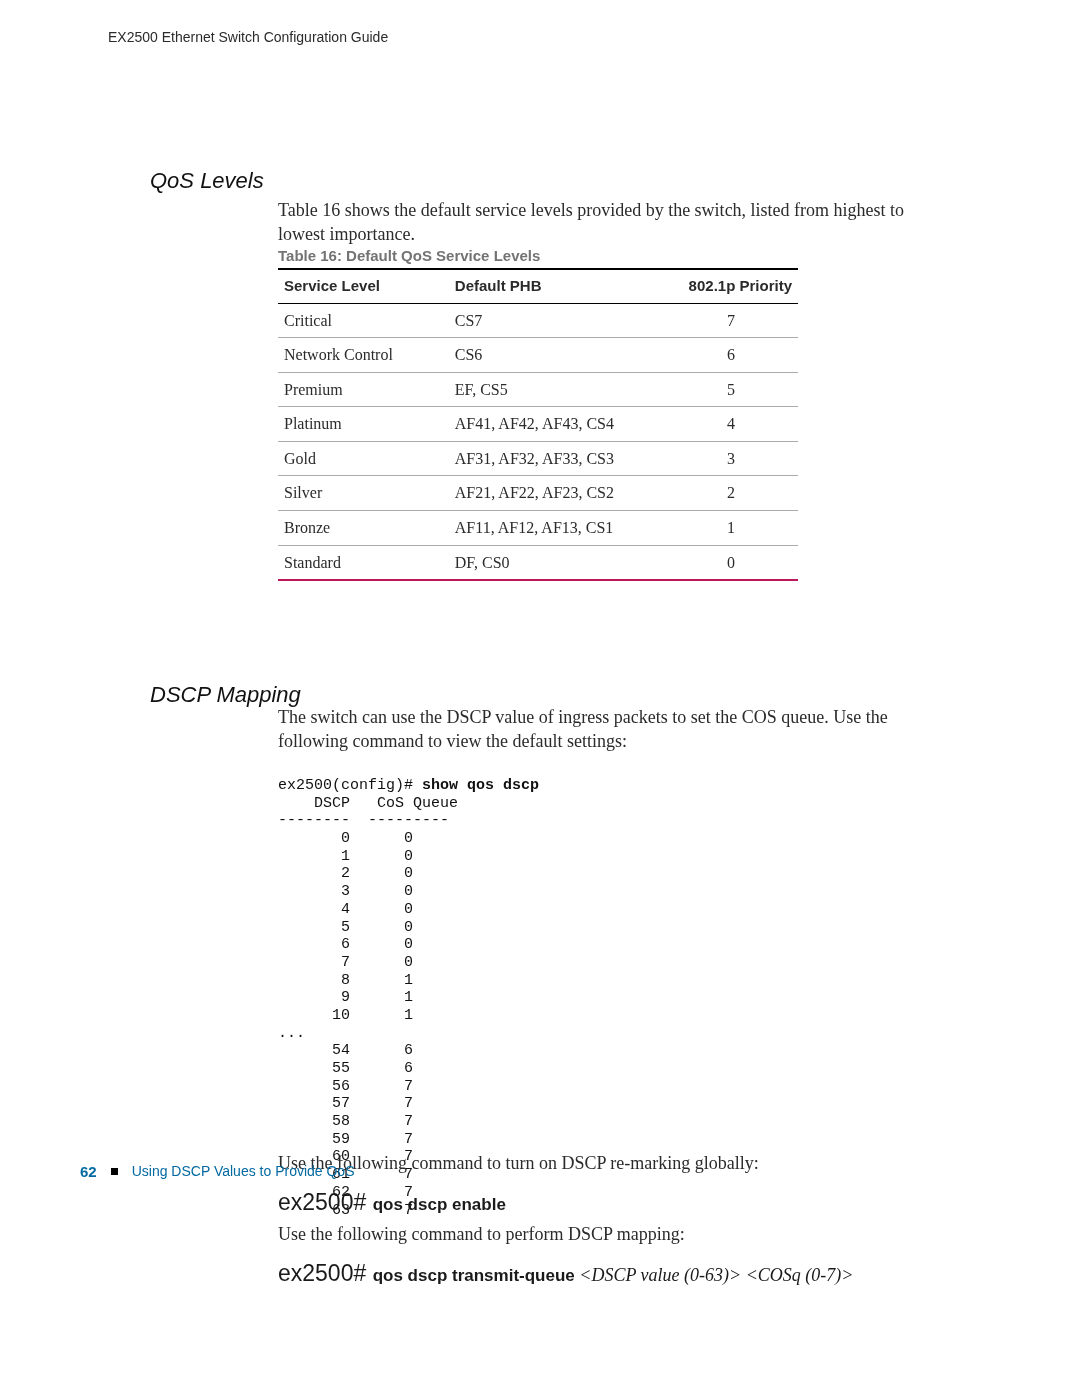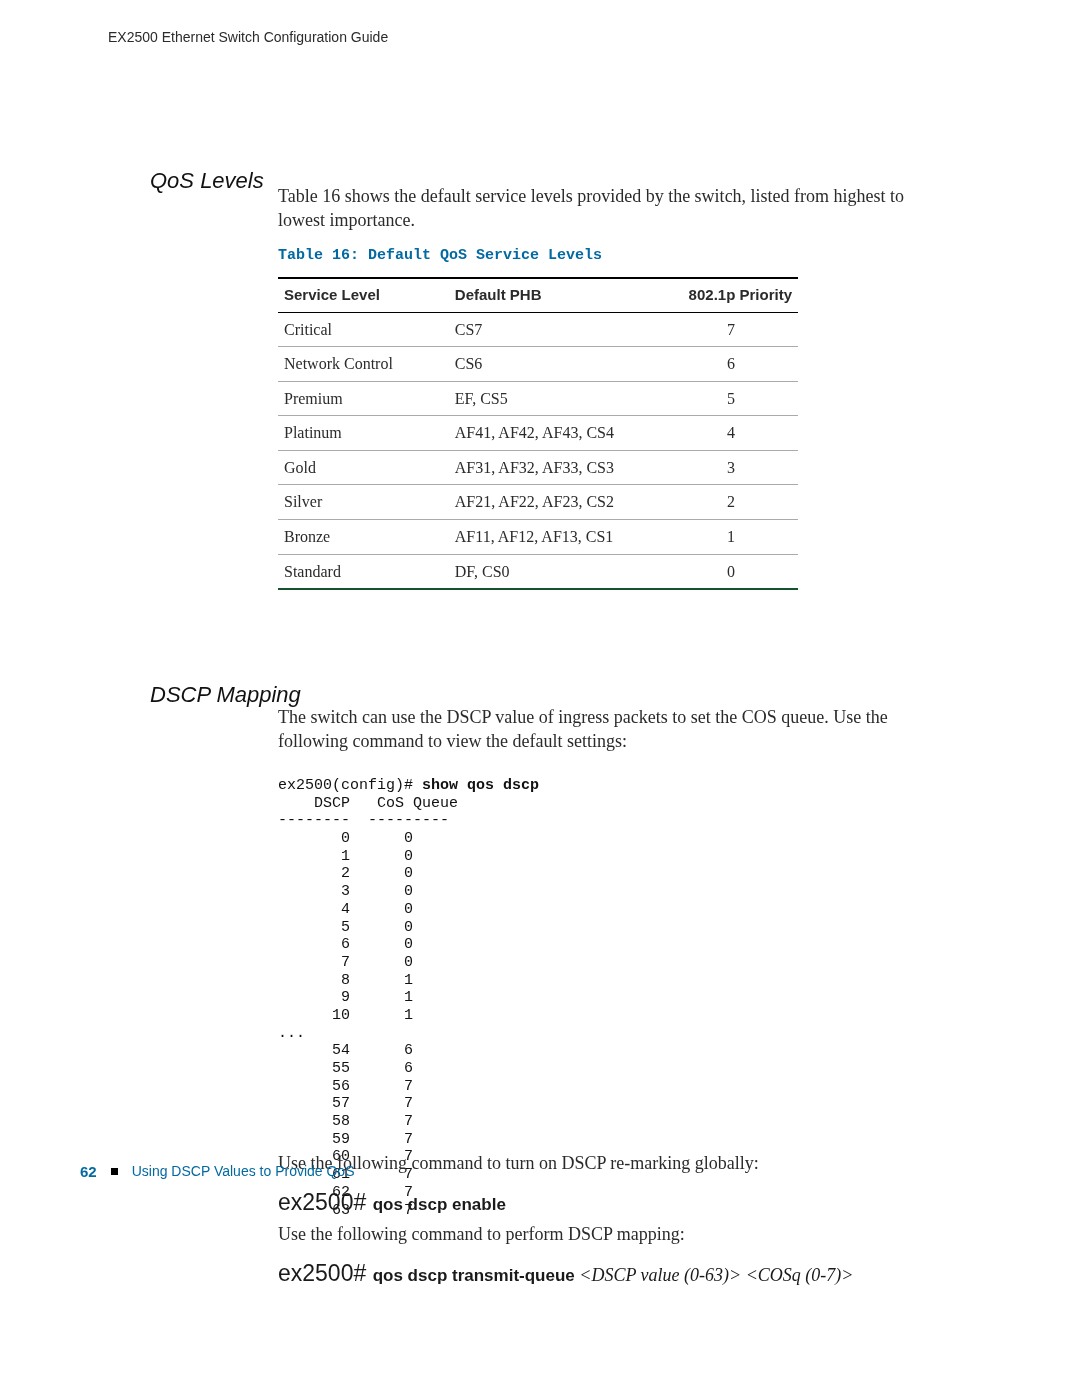--- a/index.html
+++ b/index.html
@@ -40,30 +40,30 @@
   .qos-heading { position: absolute; top: 166px; left: 150px; }
   .dscp-heading { position: absolute; top: 680px; left: 150px; }
   .body-block {
     position: absolute;
     left: 278px;
     width: 660px;
     font-family: Georgia, "Times New Roman", serif;
     font-size: 18px;
     color: #2b2b2b;
   }
-  .intro1 { top: 184px; }
+  .intro1 { top: 198px; }
   .intro2 { top: 705px; }
   .after-cli1 { top: 1151px; }
   .after-cli2 { top: 1222px; }
   .table-caption {
-    font-family: Liberation Mono, monospace;
+    font-family: Liberation Sans, sans-serif;
     font-weight: bold;
     font-size: 15px;
-    color: #0369a1;
-    margin: 0 0 11px 0;
+    color: #737373;
+    margin: 0 0 2px 0;
   }
   .table-wrap {
     position: absolute;
     left: 278px;
     top: 246px;
     width: 520px;
   }
   table.qos {
     border-collapse: collapse;
     width: 100%;
@@ -80,21 +80,21 @@
     border-bottom: 1px solid #000;
     padding: 6px 6px;
   }
   table.qos thead th.priority { text-align: right; }
   table.qos tbody td {
     border-bottom: 1px solid #aaa;
     padding: 6px 6px;
     margin-left: 29px;
   }
   table.qos tbody tr:last-child td {
-    border-bottom: 2px solid #14532d;
+    border-bottom: 2px solid #be185d;
   }
   table.qos tbody td.priority { text-align: center; width: 130px; }
   table.qos tbody td.level { width: 170px; }
   table.qos tbody td.phb { width: 220px; }
   .cli-pre {
     position: absolute;
     left: 278px;
     top: 762px;
     font-family: "Courier New", Courier, monospace;
     font-size: 15px;

